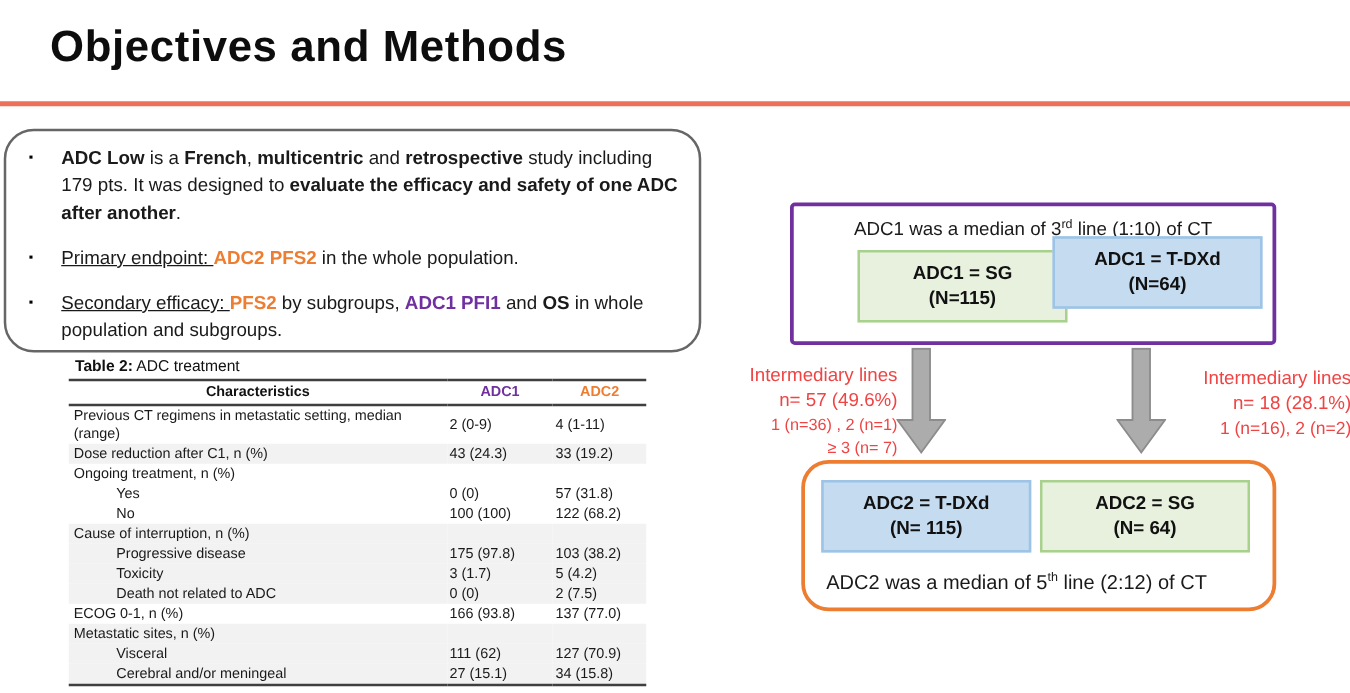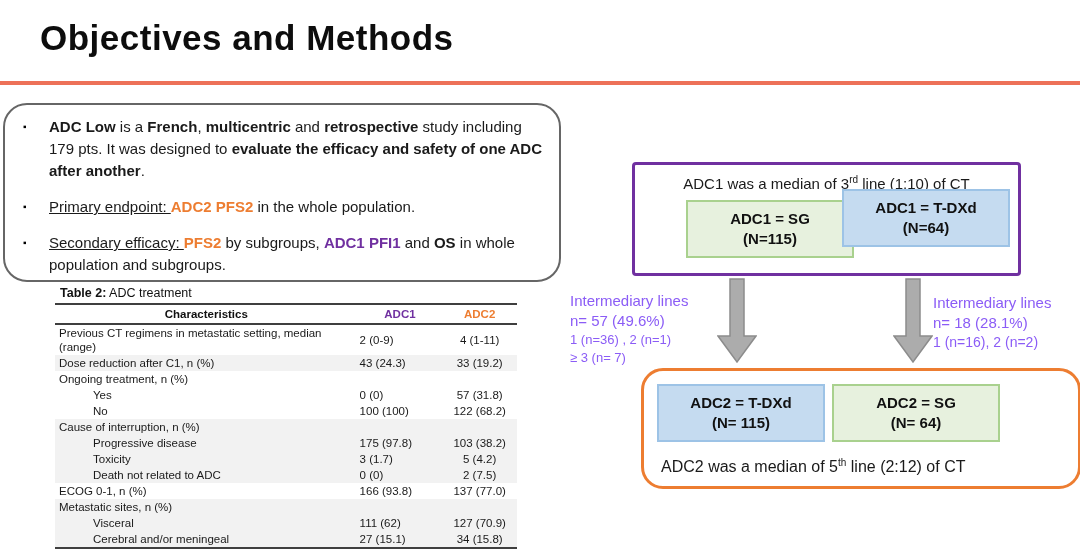--- a/index.html
+++ b/index.html
@@ -32,44 +32,44 @@
   thead tr{border-top:2px solid #3f3f3f; border-bottom:2px solid #3f3f3f;}
   tbody{border-bottom:2px solid #3f3f3f;}
   th{font-weight:bold; padding:2px; line-height:14px;}
   th.h-char{text-align:center; color:#111;}
   th.h-adc1{color:var(--accent-purple); text-align:center;}
   th.h-adc2{color:var(--accent-orange); text-align:center;}
   td{padding:1px 2px; line-height:14px; vertical-align:middle;}
   td.lbl{width:300px; padding-left:4px;}
   td.ind{padding-left:38px;}
   td.val{width:84px; text-align:left;}
-  td.val2{width:74px; text-align:center;}
+  td.val2{width:74px; text-align:left;}
   tr.shaded{background:var(--row-shade);}
 
   
   .grp-box{position:absolute; background:#fff;}
   .adc1-box{left:632px; top:162px; width:389px; height:114px; border:3px solid var(--accent-purple); border-radius:4px;}
-  .adc2-box{left:641px; top:368px; width:440px; height:121px; border:3px solid var(--accent-orange); border-radius:22px;}
+  .adc2-box{left:641px; top:368px; width:380px; height:121px; border:3px solid var(--accent-orange); border-radius:22px;}
   .grp-title{position:absolute; left:0; width:100%; text-align:center; font-size:15px; color:#1a1a1a;}
   .adc1-box .grp-title{top:9px;}
   .adc2-title{position:absolute; left:17px; top:86px; font-size:16px; color:#1a1a1a;}
   sup{font-size:10px;}
   .cellbox{position:absolute; width:168px; height:58px; display:flex; flex-direction:column; align-items:center; justify-content:center; font-size:15px; font-weight:bold; line-height:20px; color:#111; text-align:center;}
   .green{background:var(--green-fill); border:2px solid var(--green-border);}
   .blue{background:var(--blue-fill); border:2px solid var(--blue-border);}
   .adc1-box .cell-left{left:19px; top:35px;margin-left:32px;}
   .adc1-box .cell-right{left:195px; top:24px;margin-left:12px;}
   .adc2-box .cell-left{left:13px; top:13px;}
   .adc2-box .cell-right{left:188px; top:13px;}
 
   .arrow{position:absolute; width:40px; height:86px;}
   .arrow1{left:717px; top:278px;}
   .arrow2{left:893px; top:278px;}
 
-  .arrow-label{position:absolute; text-align:left; color:#8b5cf6;}
+  .arrow-label{position:absolute; text-align:right; color:#ef4444;}
   .label-left{left:570px; top:291px; width:148px;}
   .label-right{left:933px; top:293px; width:148px;}
   .arrow-label .ln-big{font-size:15px; line-height:20px;}
   .arrow-label .ln-small{font-size:13px; line-height:18px;}
 </style>
 </head>
 <body>
 
 <div class="slide">
 

